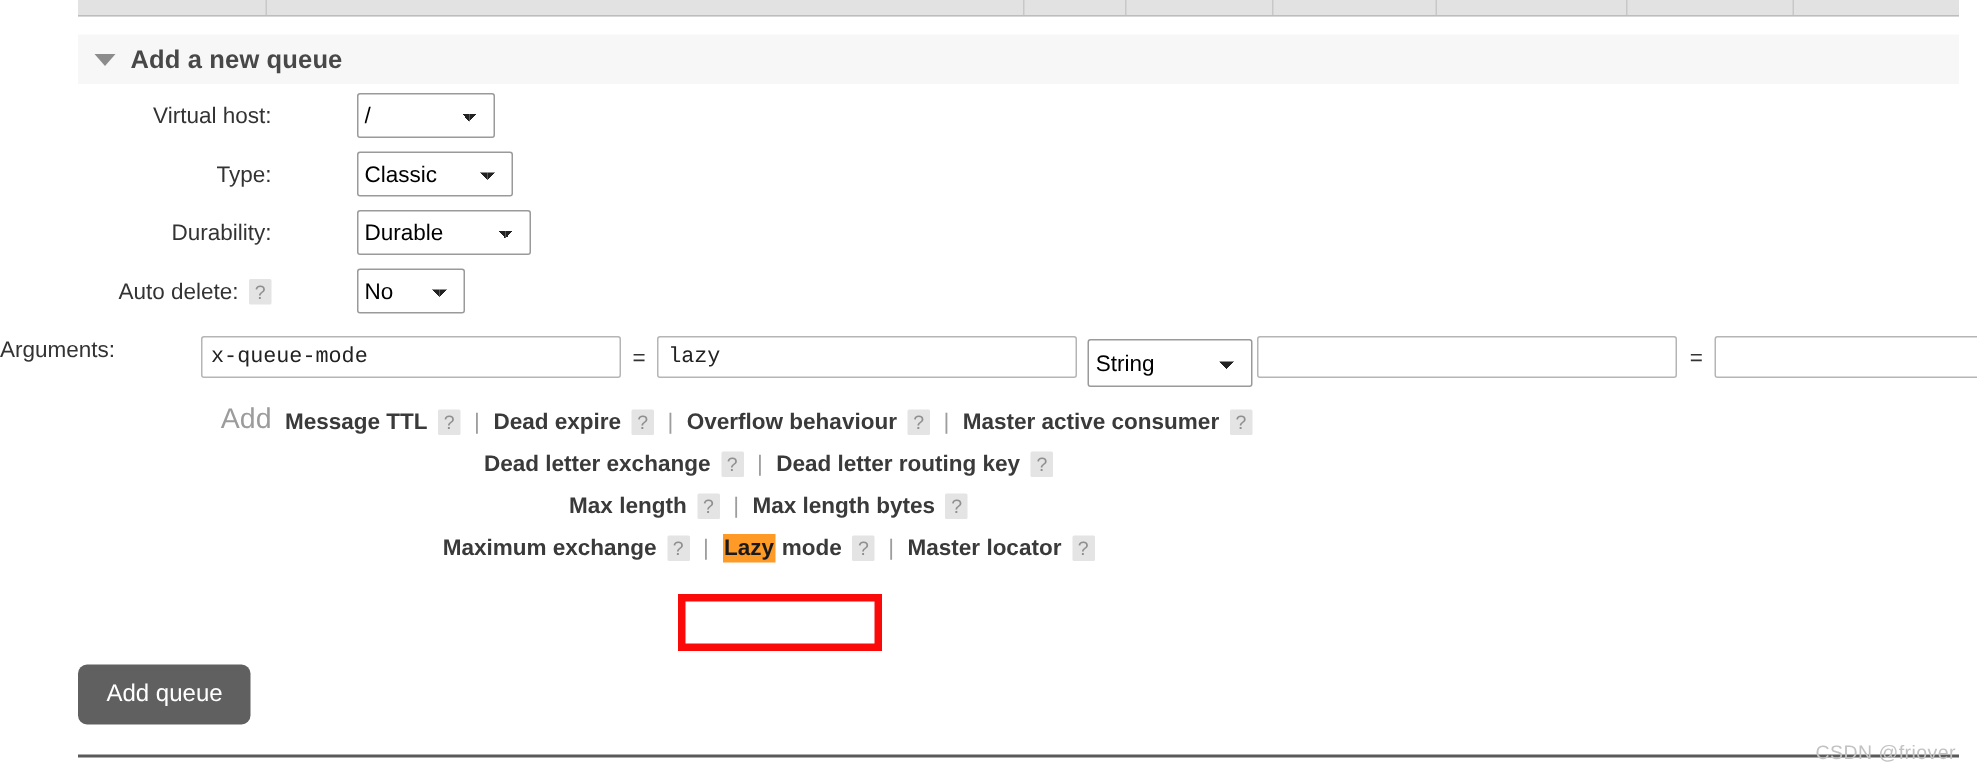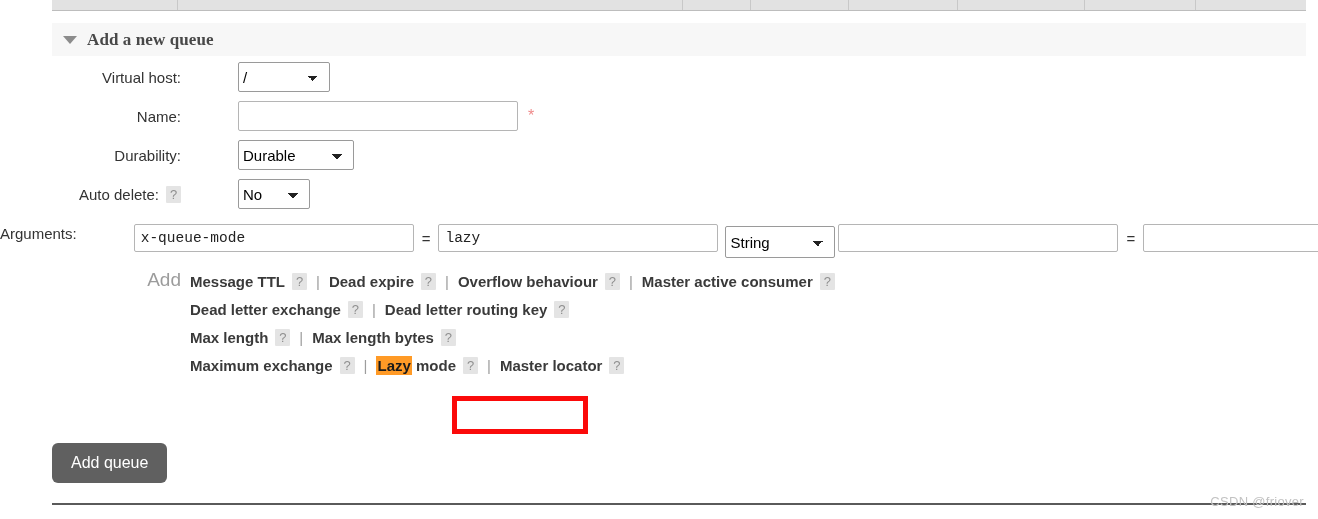--- a/index.html
+++ b/index.html
@@ -56,21 +56,20 @@
     border-right: 7px solid transparent;
     border-top: 8px solid #8c8c8c;
     margin-right: 10px;
     flex: none;
   }
   .section-title {
     font-size: 17px;
     font-weight: bold;
     color: #484848;
     letter-spacing: .1px;
-    font-family: Liberation Serif, serif;
   }
 
   
   .form {
     position: absolute;
     left: 0;
     top: 62px;
     width: 1318px;
   }
   .form-row {
@@ -193,20 +192,21 @@
     font-size: 19px;
     flex: none;
     padding-top: 2px;
   }
   .preset-lines { display: flex; flex-direction: column; }
   .preset-line {
     display: flex;
     align-items: center;
     height: 28px;
     white-space: nowrap;
+    justify-content: center;
   }
   .preset-link {
     font-size: 15px;
     font-weight: bold;
     color: #3a3a3a;
   }
   .preset-sep {
     color: #9d9d9d;
     margin: 0 9px;
     font-size: 15px;
@@ -287,28 +287,27 @@
 
 <div class="form">
 
   <div class="form-row">
     <div class="label-col">Virtual host:</div>
     <div class="field-col">
       <select class="ui-select vhost-select" id="vhost-select"><option>/</option></select>
     </div>
   </div>
 
-
-  <div class="form-row">
-    <div class="label-col">Name:</div>
-    <div class="field-col">
-      <input class="ui-text name-input" type="text" value="" style="">
-      <span class="req-star">*</span>
-    </div>
-  </div>
+  <div class="form-row">
+    <div class="label-col">Type:</div>
+    <div class="field-col">
+      <select class="ui-select type-select" id="type-select"><option>Classic</option><option>Quorum</option><option>Stream</option></select>
+    </div>
+  </div>
+
 
   <div class="form-row">
     <div class="label-col">Durability:</div>
     <div class="field-col">
       <select class="ui-select dur-select" id="dur-select"><option>Durable</option><option>Transient</option></select>
     </div>
   </div>
 
   <div class="form-row">
     <div class="label-col">

